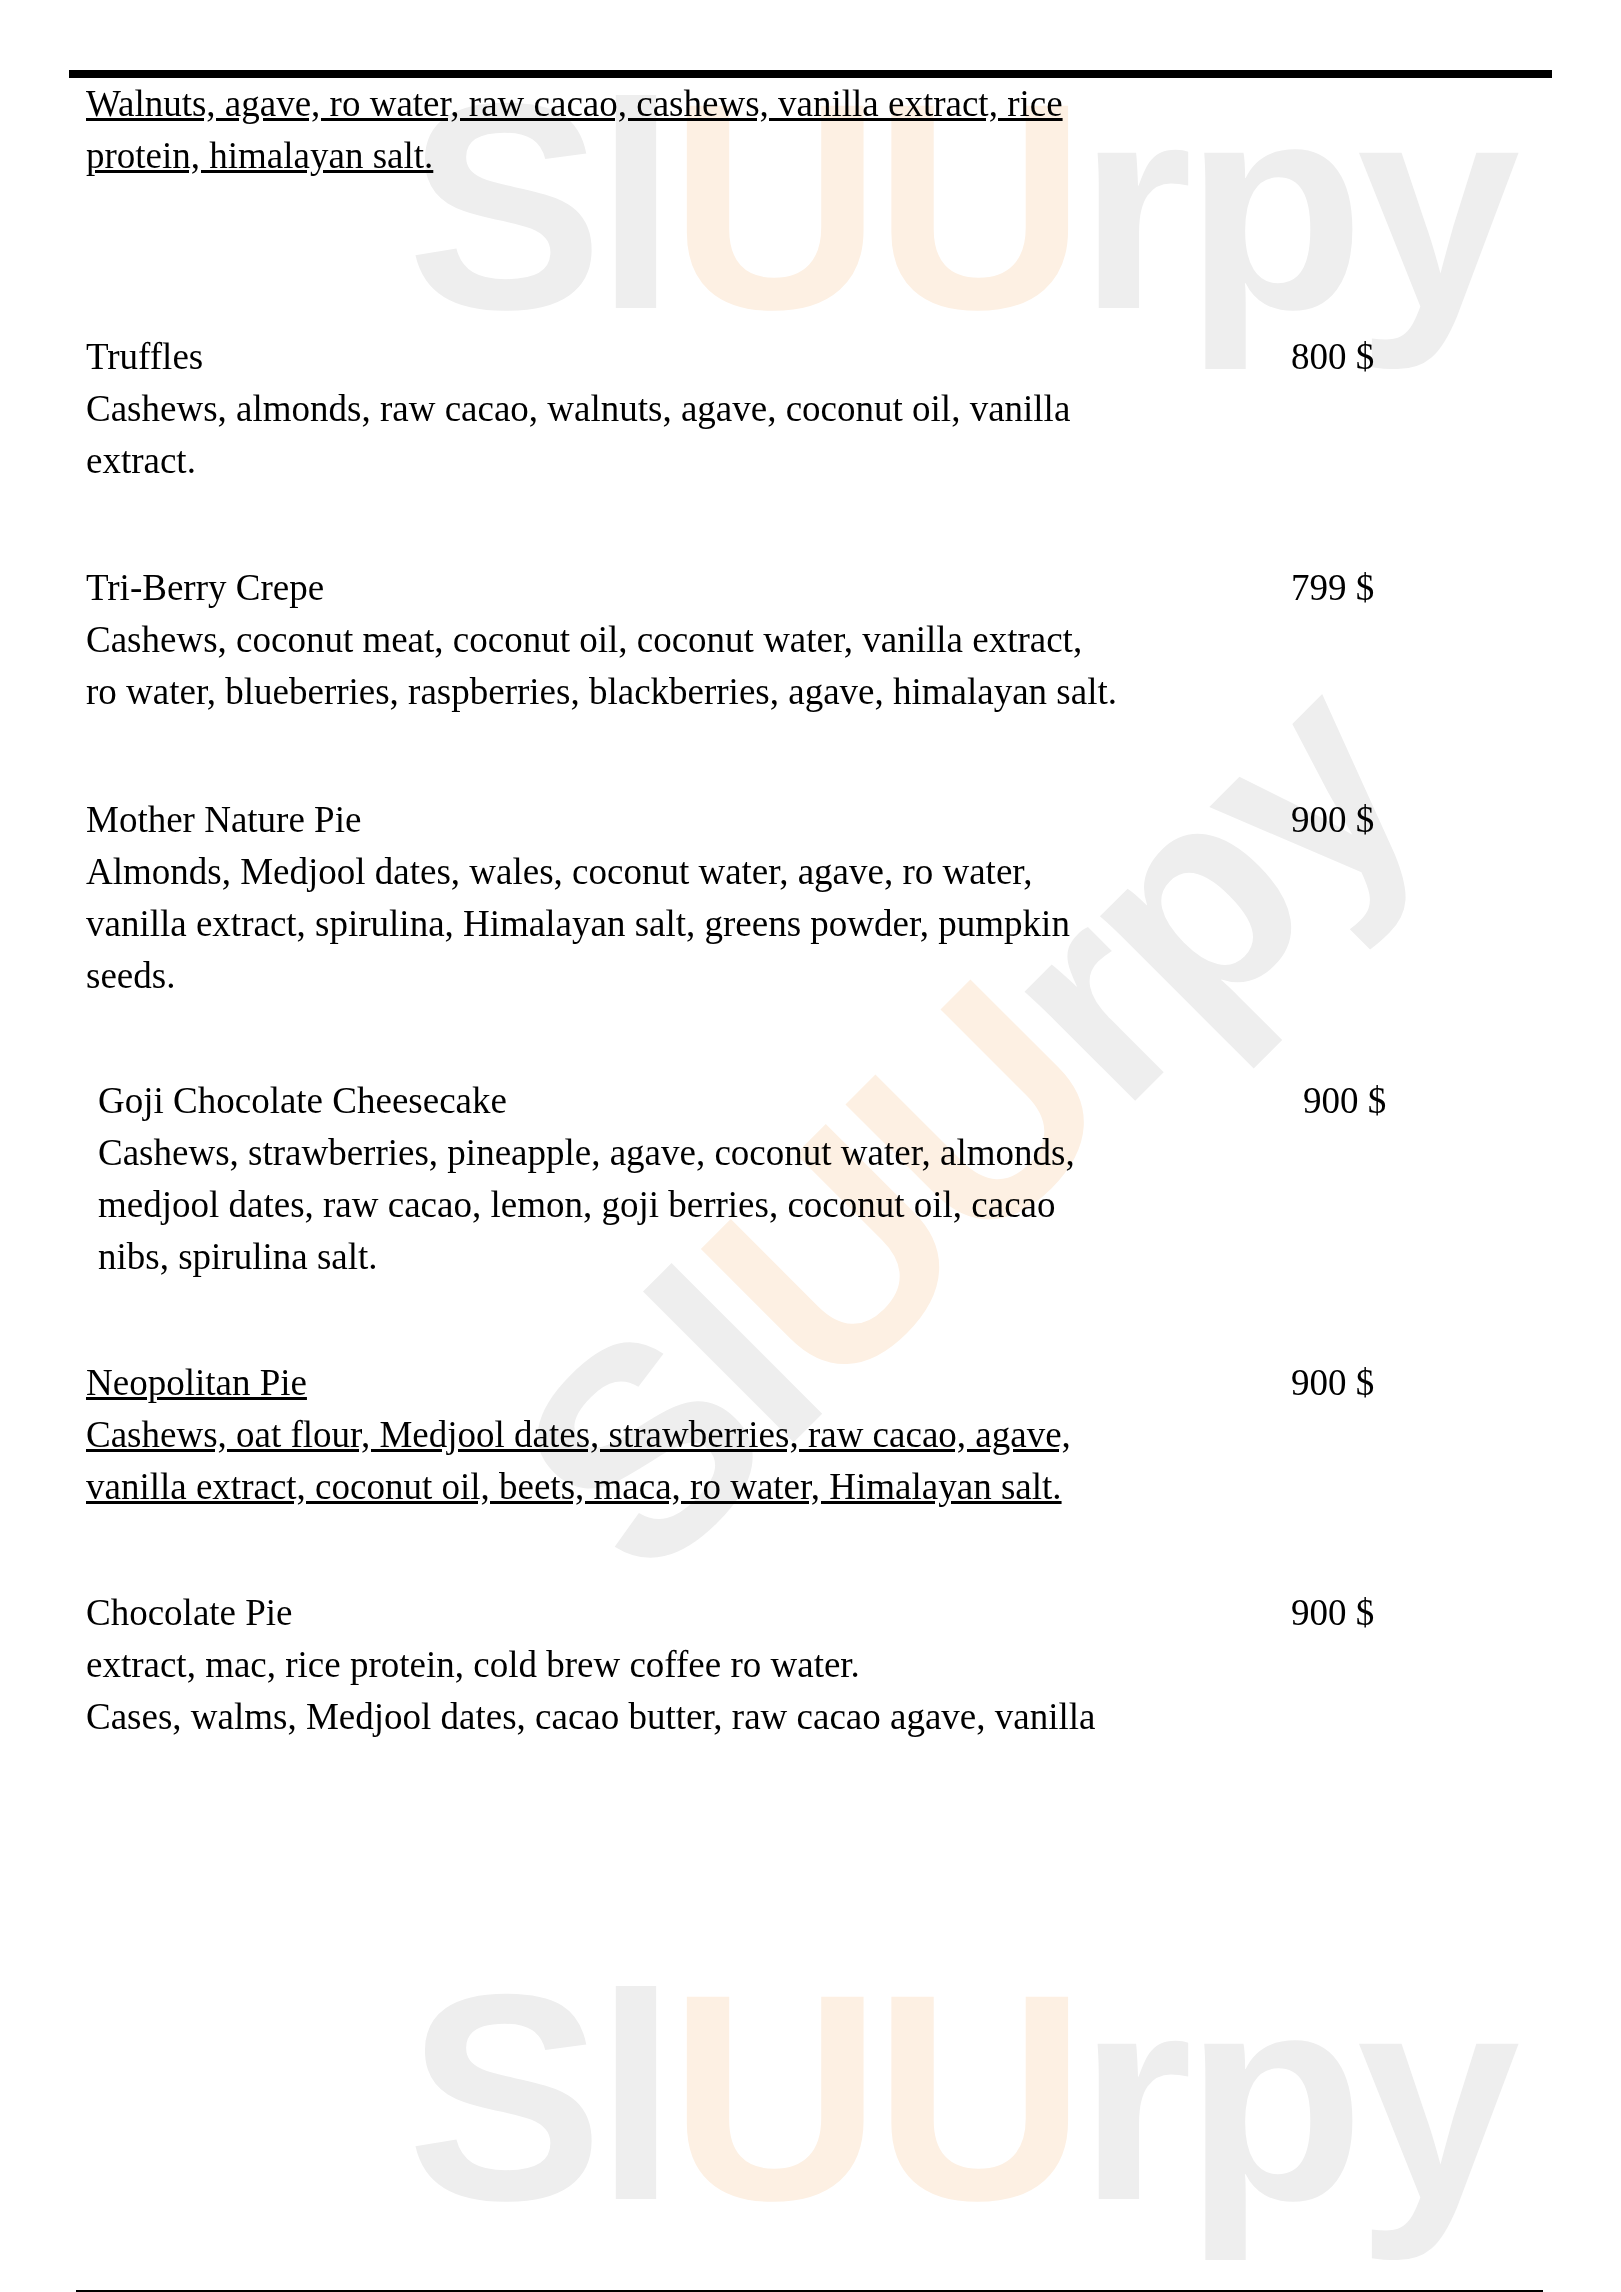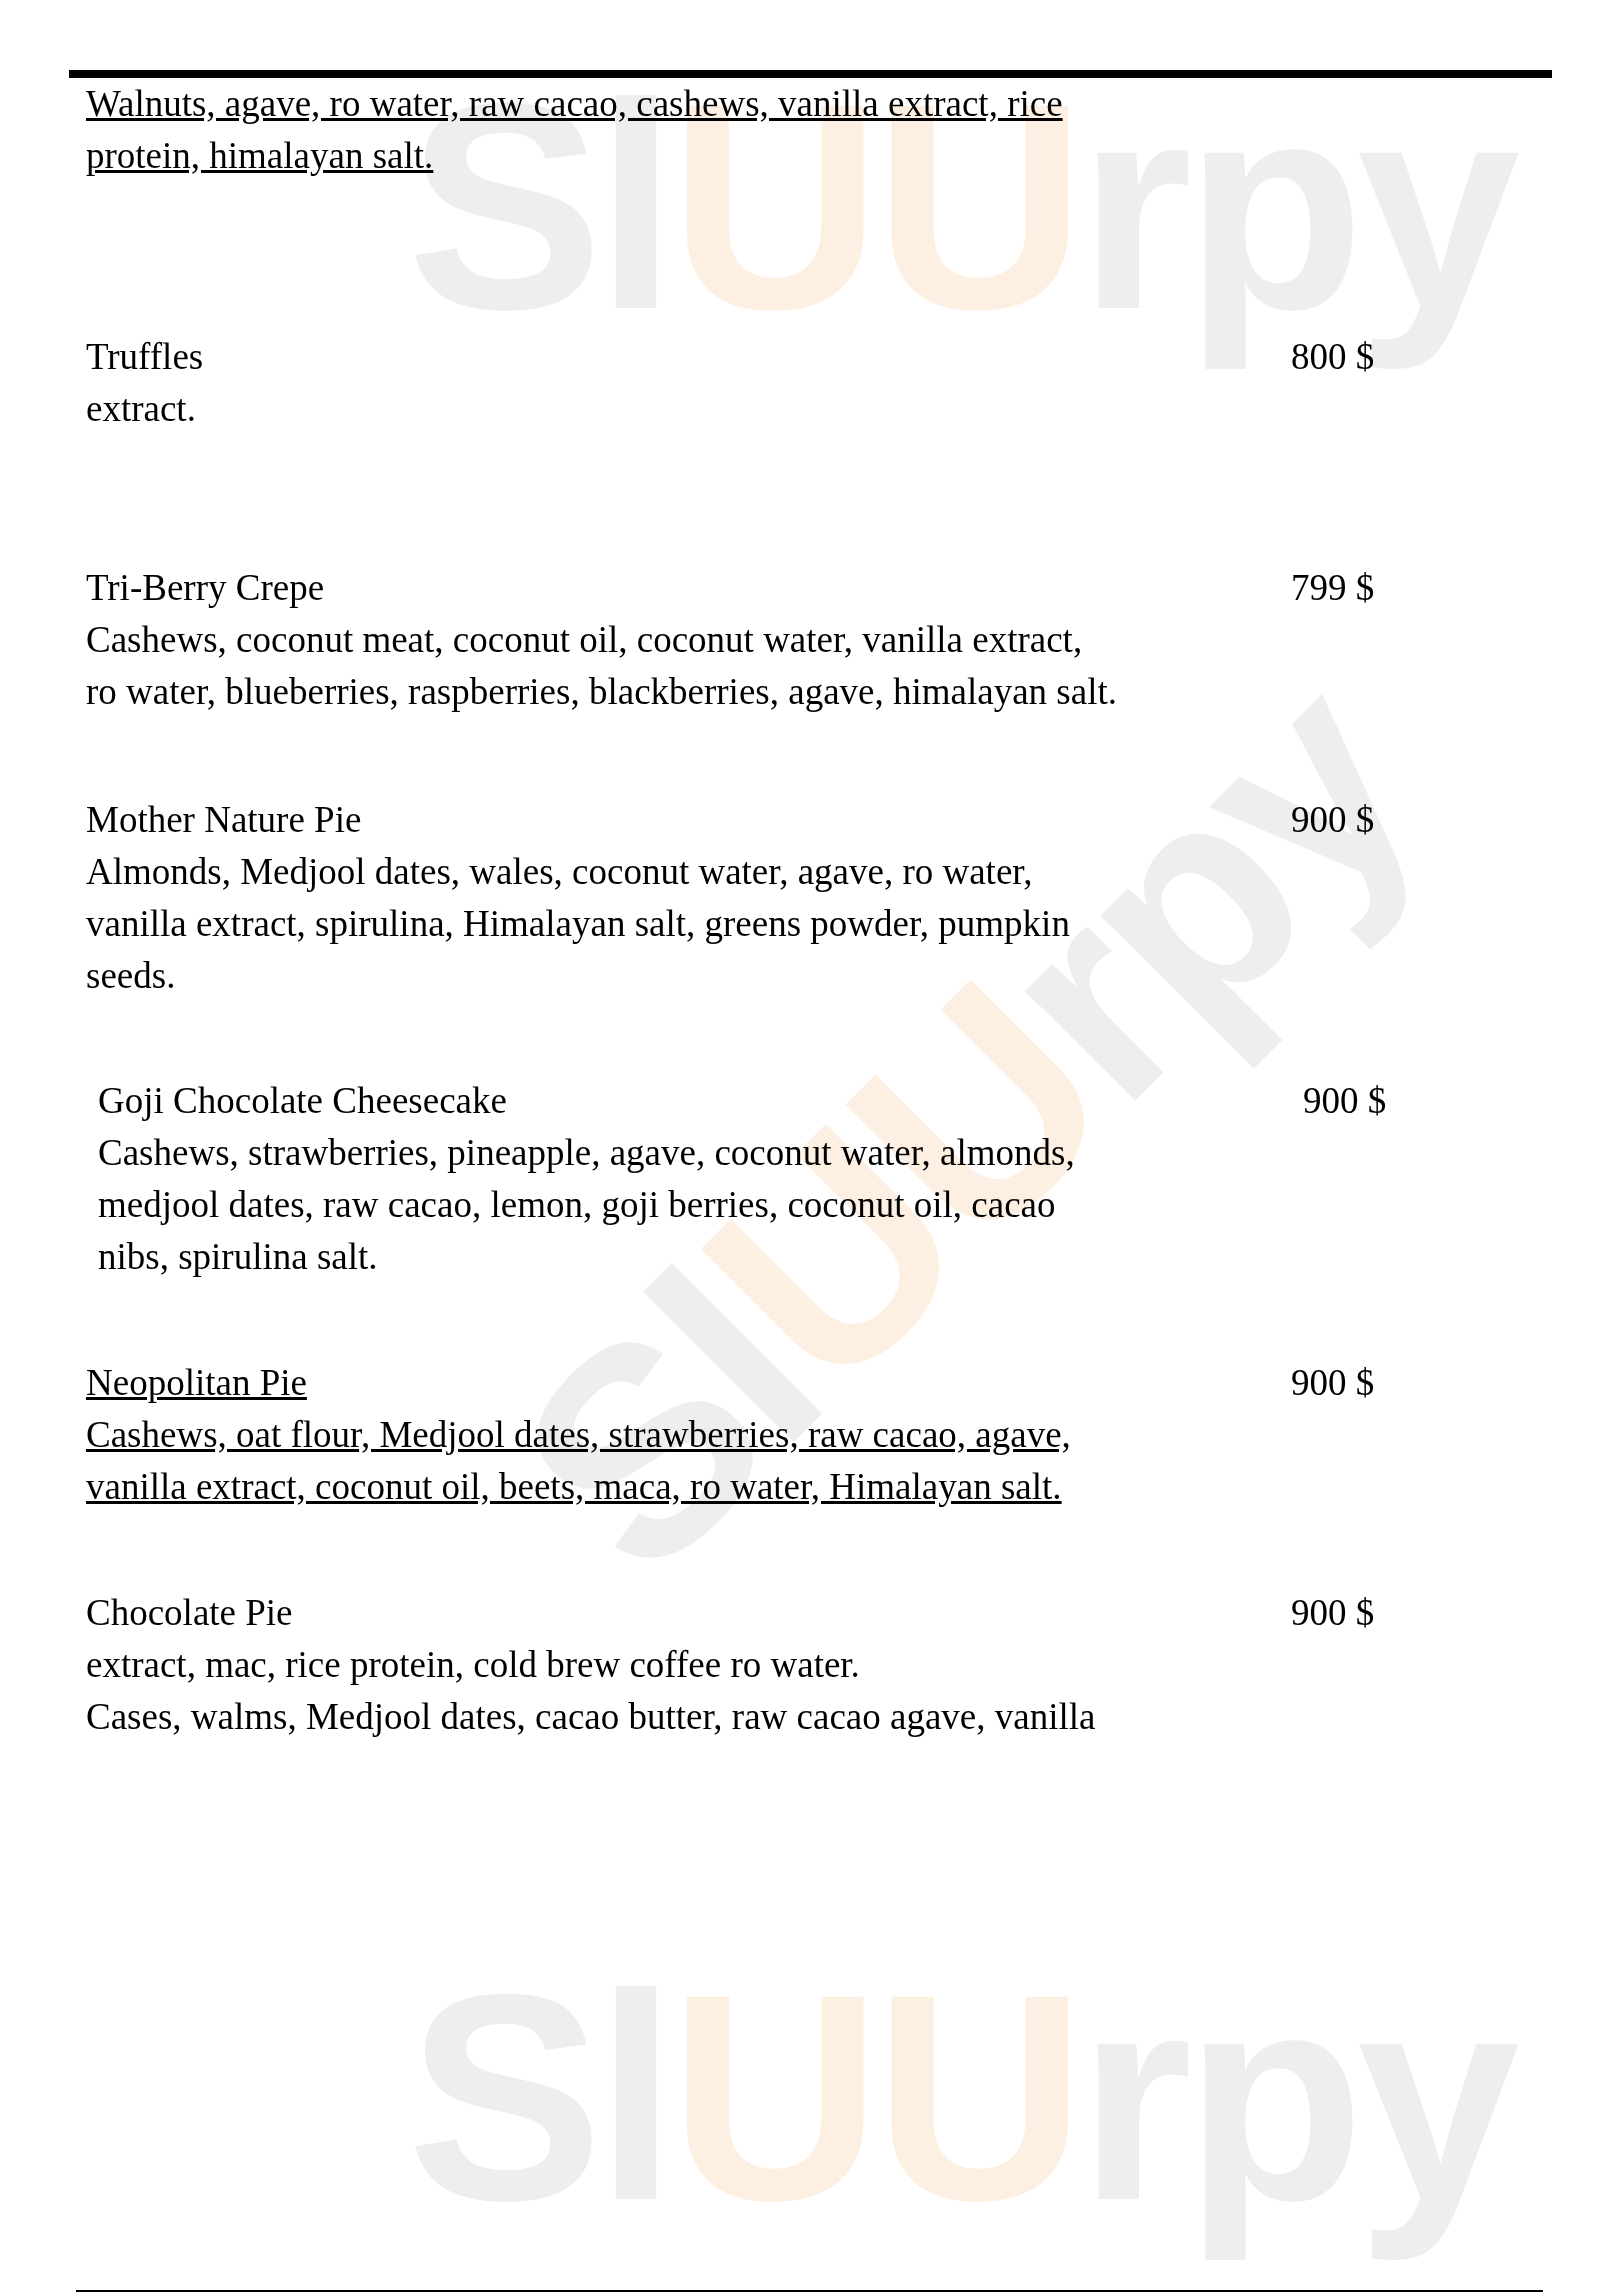--- a/index.html
+++ b/index.html
@@ -39,20 +39,21 @@
     <div class="desc">
       <div class="line">Walnuts, agave, ro water, raw cacao, cashews, vanilla extract, rice</div>
       <div class="line">protein, himalayan salt.</div>
     </div>
   </div>
 
   <div class="item" style="top:253px;">
     <div class="line">Truffles</div>
     <div class="price">800 $</div>
     <div class="desc">
+      <div class="line">Cashews, almonds, raw cacao, walnuts, agave, coconut oil, vanilla</div>
       <div class="line">extract.</div>
     </div>
   </div>
 
   <div class="item" style="top:484px;">
     <div class="line">Tri-Berry Crepe</div>
     <div class="price">799 $</div>
     <div class="desc">
       <div class="line">Cashews, coconut meat, coconut oil, coconut water, vanilla extract,</div>
       <div class="line">ro water, blueberries, raspberries, blackberries, agave, himalayan salt.</div>

